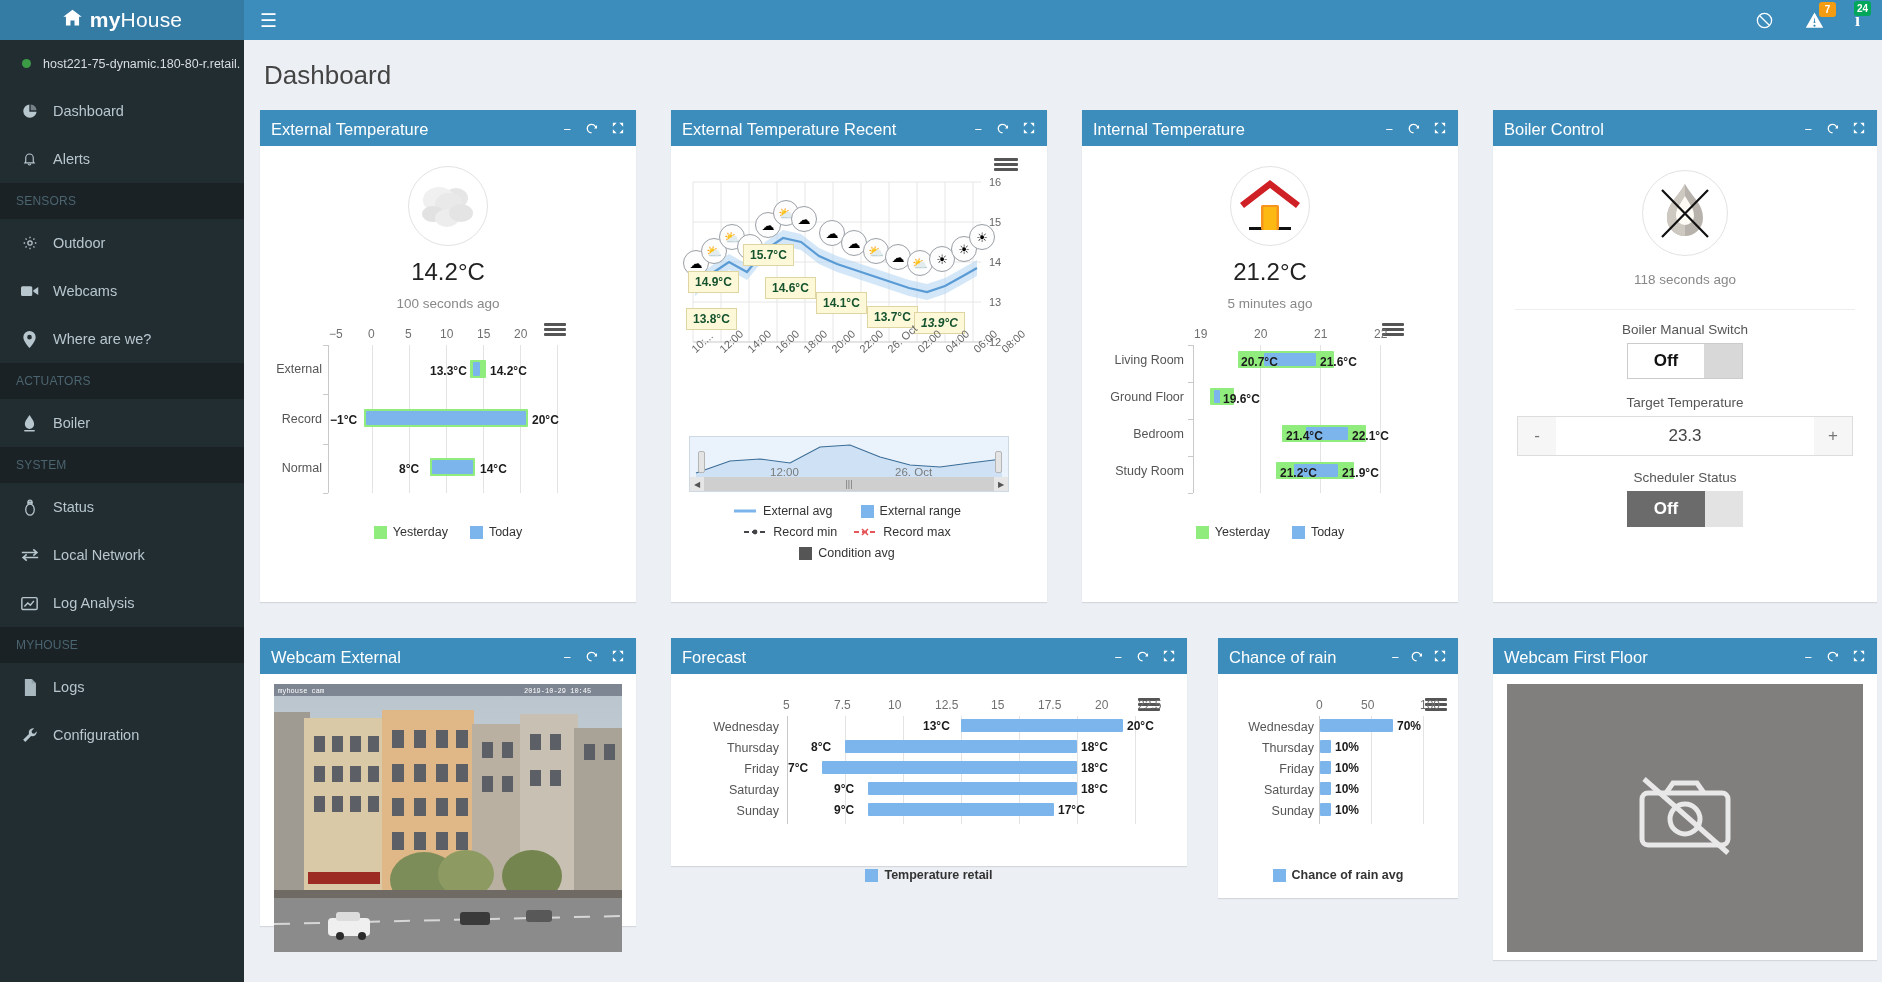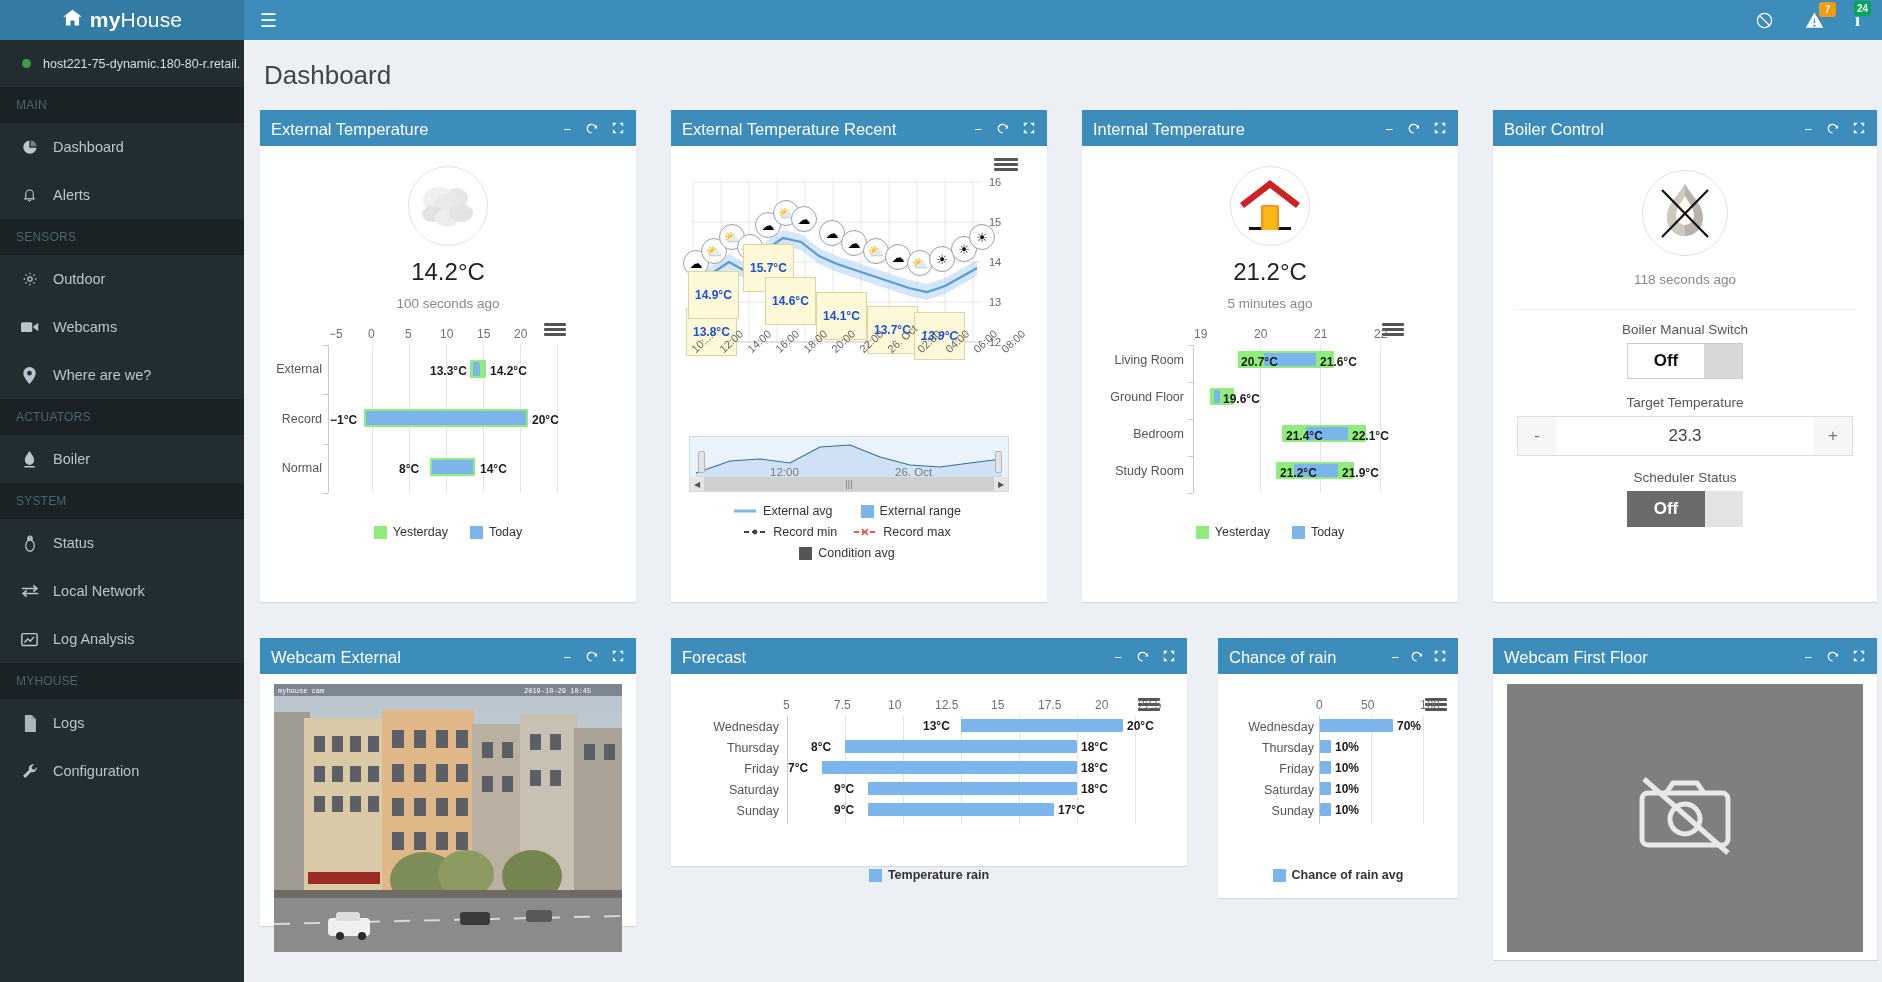--- a/index.html
+++ b/index.html
@@ -98,21 +98,21 @@
   .spin-btn {
     width:38px; background:#f6f6f6; display:flex; align-items:center;
     justify-content:center; color:#777; font-size:17px; cursor:pointer;
   }
   .spin-val { flex:1; display:flex; align-items:center; justify-content:center;
     font-size:17px; color:#444; }
   
   .lc-wrap { position:relative; }
   .bubble {
     position:absolute; background:#fdf8d8; border:1px solid #ded5a0; border-radius:0;
-    font-size:12px; font-weight:700; color:#1d4ed8; padding:16px 6px; white-space:nowrap;
+    font-size:12px; font-weight:700; color:#14532d; padding:3px 6px; white-space:nowrap;
   }
   .cloudpt {
     position:absolute; width:26px; height:26px; border-radius:50%;
     background:#fdfdfd; border:1px solid #9aa0a6;
     display:flex; align-items:center; justify-content:center; font-size:13px;
   }
   .navigator {
     position:absolute; background:#eaf2fb; border:1px solid #cfd9e3; overflow:hidden;
   }
   .nav-scroll { position:absolute; left:0; bottom:0; width:100%; height:14px;
@@ -162,21 +162,20 @@
     </div>
   </div>
 </div>
 
 <div id="sidebar">
   <div id="host-row">
     <span class="host-dot"></span>
     <span>host221-75-dynamic.180-80-r.retail.</span>
   </div>
 
-  <div class="side-header">MAIN</div>
   <div class="side-item">
     <span class="ic">
         <svg width="16" height="16" viewBox="0 0 24 24" fill="#b8c7ce">
           <path d="M11 2.1A10 10 0 1 0 21.9 13H11V2.1z"></path>
           <path d="M13 2.1V11h8.9A10 10 0 0 0 13 2.1z" opacity=".55"></path>
         </svg>
       </span>
     <span>Dashboard</span>
   </div>
   <div class="side-item">
@@ -808,21 +807,21 @@
           <span class="bar-val" style="left:151px;top:80px;">9°C</span>
           <span class="bar-val" style="left:398px;top:80px;">18°C</span>
 
           <div class="bar bar-blue" style="left:185px;top:101px;width:186px;height:13px;"></div>
           <span class="bar-val" style="left:151px;top:101px;">9°C</span>
           <span class="bar-val" style="left:375px;top:101px;">17°C</span>
         </div>
         <div class="legend" style="margin-top:14px;">
           <span class="legend-item">
             <span class="lswatch" style="background:#7cb5ec"></span>
-            <span style="font-weight:700;">Temperature rain</span>
+            <span style="font-weight:700;">Temperature retail</span>
           </span>
         </div>
       </div>
     </div>
 
     <div class="box" style="left:958px;top:528px;width:240px;height:260px;">
       <div class="box-head">
         <span class="box-title">Chance of rain</span>
         <span class="box-tools" style="gap:11px;">
           <span>−</span>

